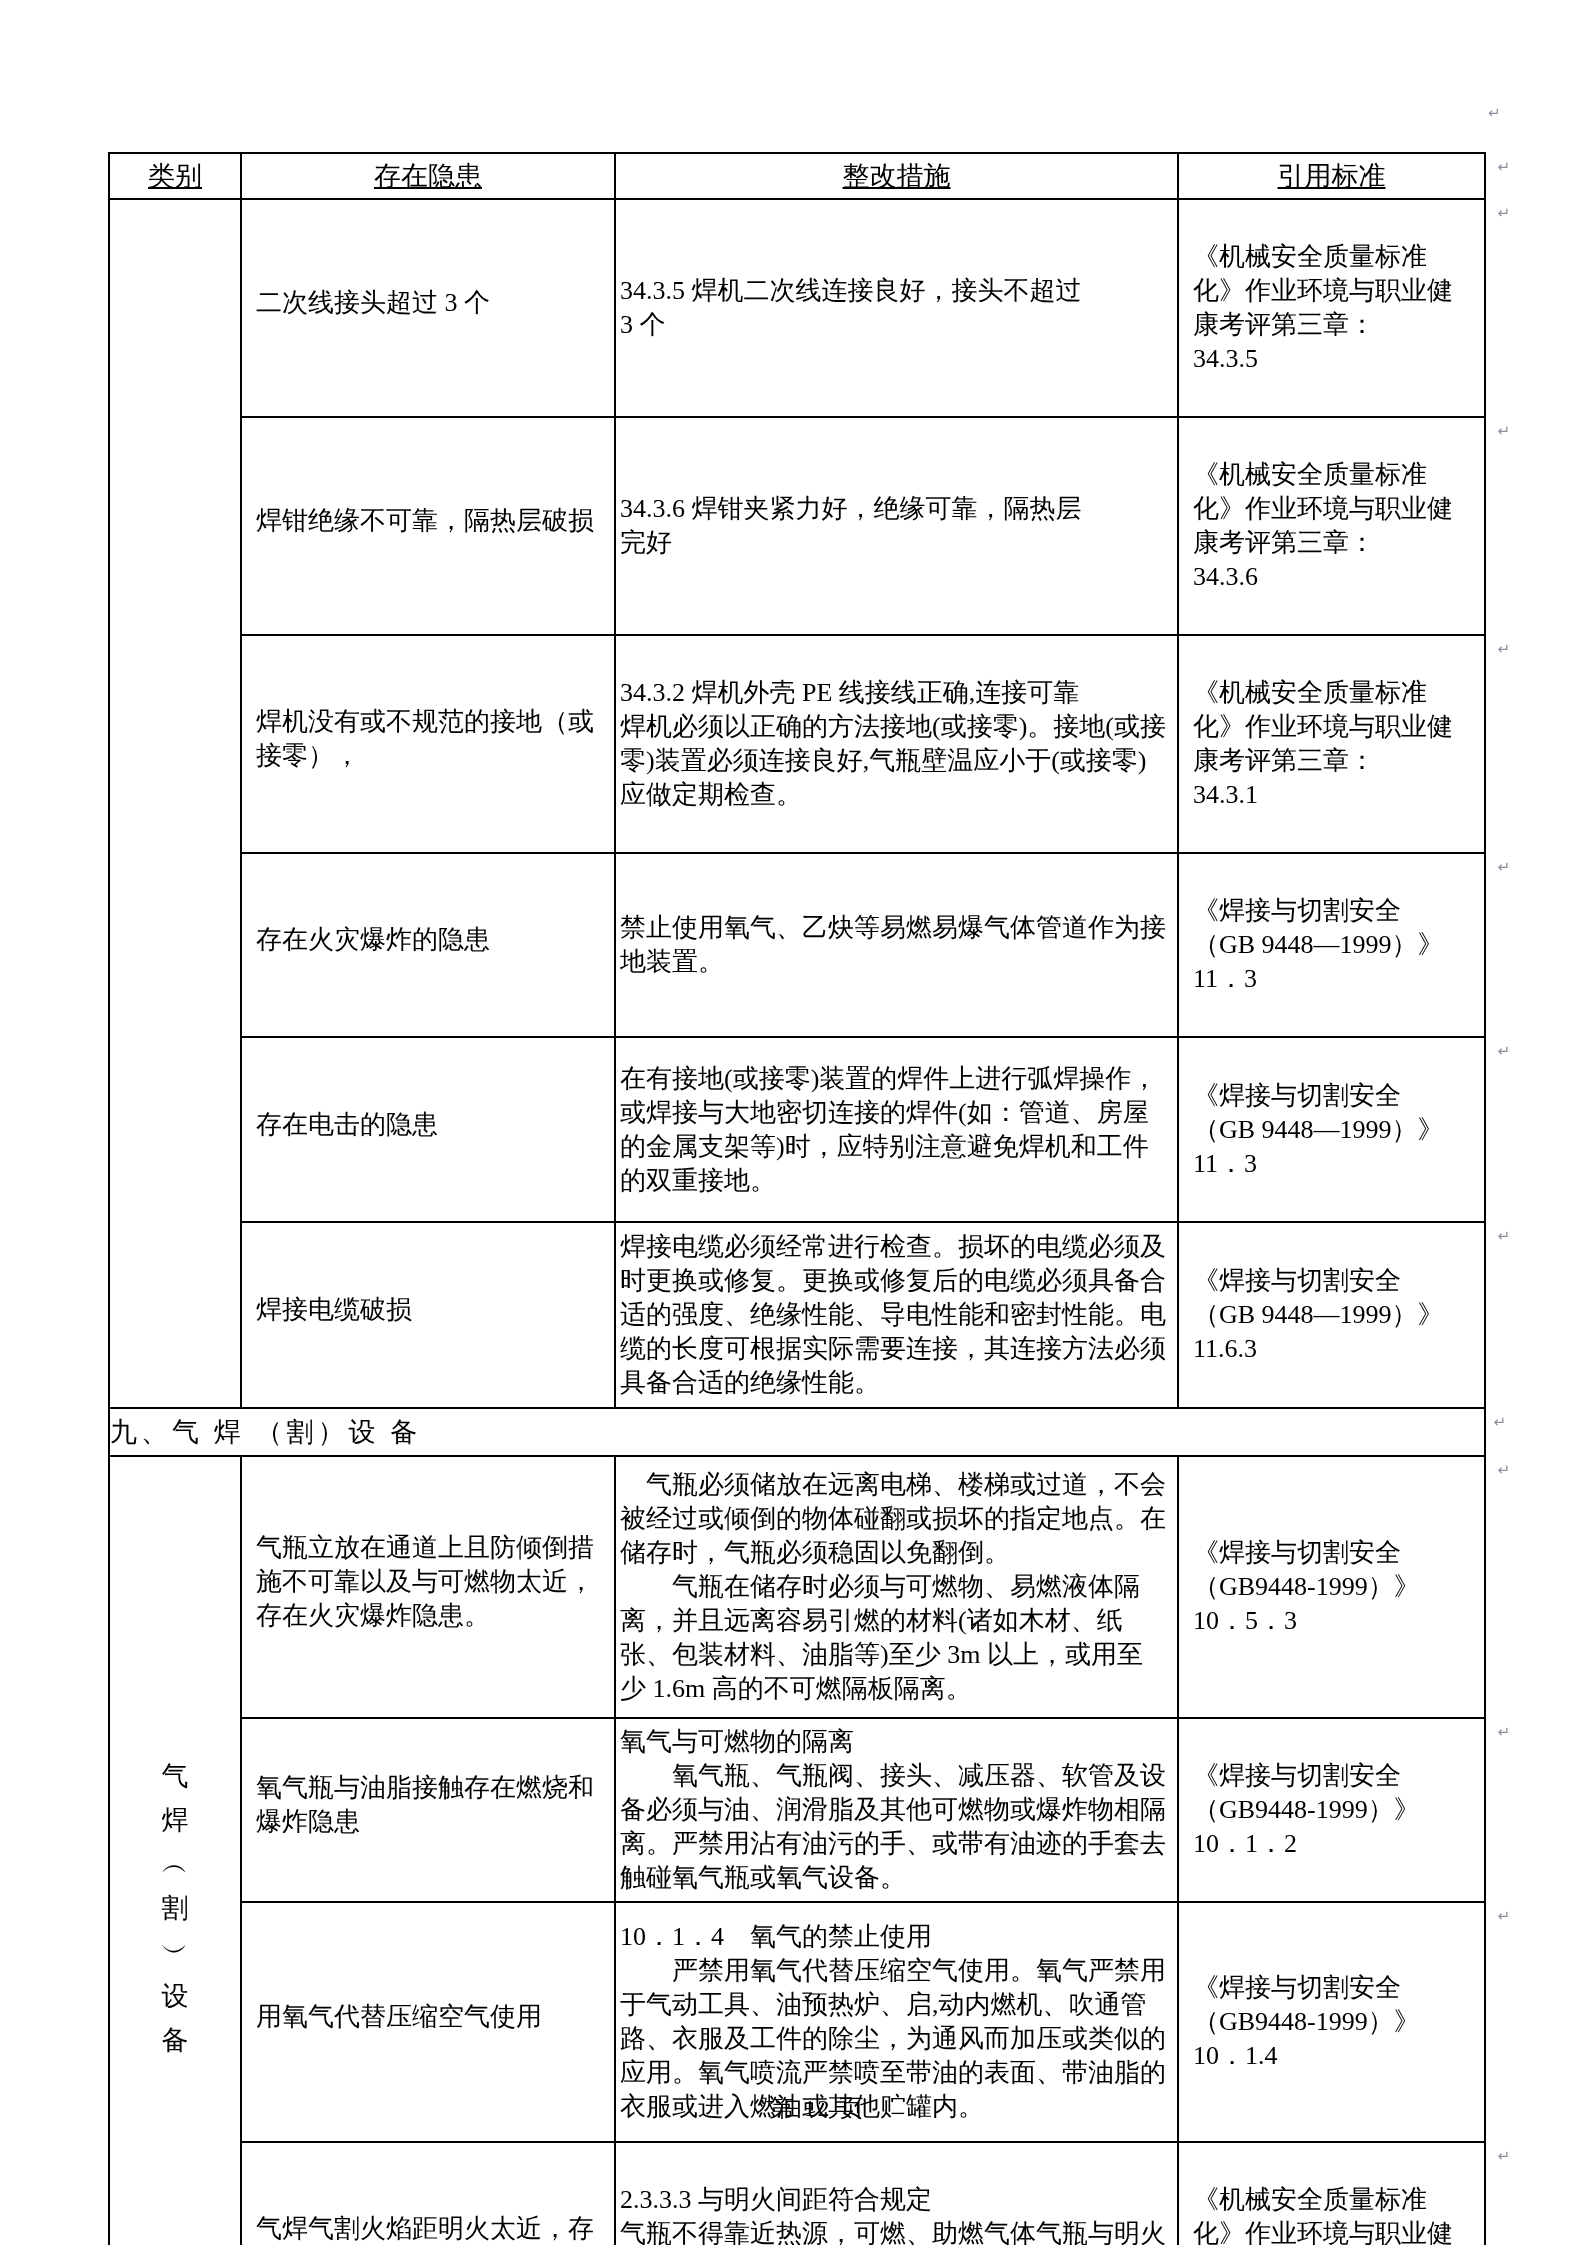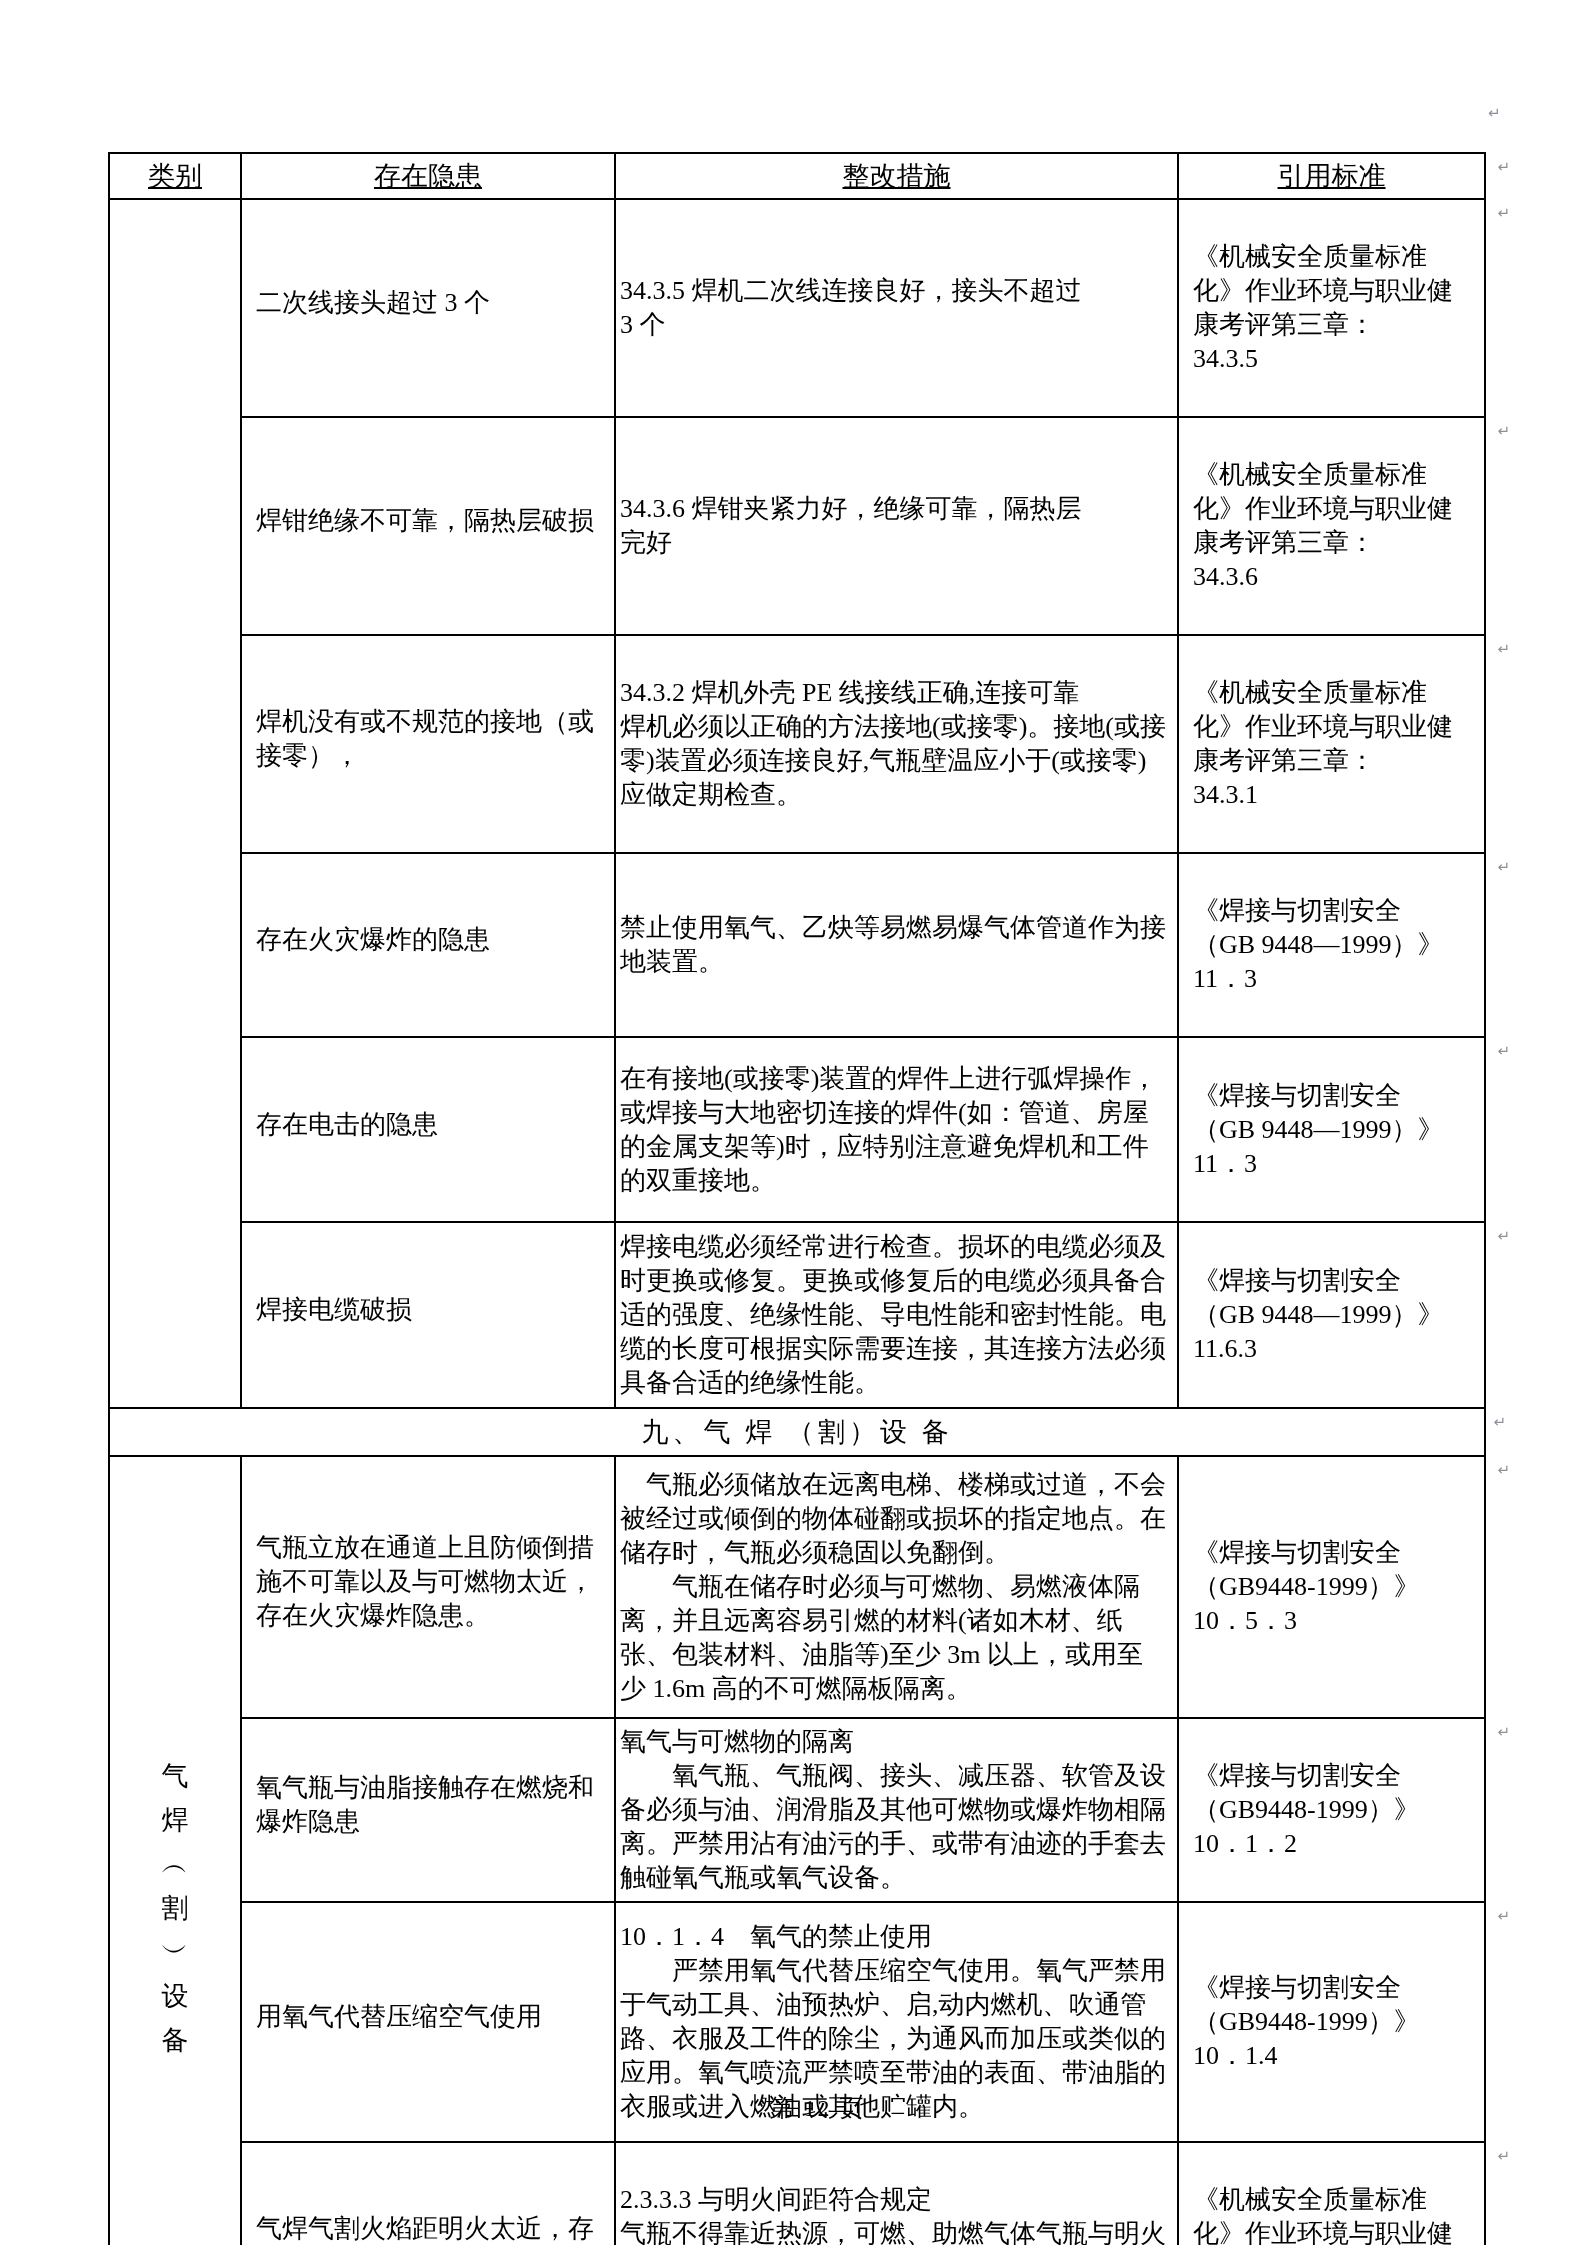--- a/index.html
+++ b/index.html
@@ -30,21 +30,21 @@
     height:40px; text-align:center; padding:2px 0; font-size:27px;text-decoration:underline;
   }
   td.hazard-cell   { padding:4px 10px 14px 14px; }
   td.measure-cell  { padding:6px 10px 6px 4px; white-space:pre-line; }
   td.standard-cell { padding:6px 10px 6px 14px; white-space:pre-line; }
   td.category-cell { text-align:center; }
   td.category-cell.vertical {
     white-space:pre-line; line-height:44px; font-size:27px; padding:0;
   }
   tr.section-row td {
-    height:42px; text-align:center; font-size:27px; letter-spacing:4px; padding:2px 0;margin-top:32px;
+    height:42px; font-size:27px; letter-spacing:4px; padding:2px 0;margin-top:32px;
   }
   
   tr.rh-140 { height:140px; } tr.rh-133 { height:133px; } tr.rh-166 { height:166px; }
   tr.rh-114 { height:114px; } tr.rh-185 { height:185px; } tr.rh-186 { height:186px; }
   tr.rh-262 { height:262px; } tr.rh-175 { height:175px; } tr.rh-240 { height:240px; }
   tr.rh-208 { height:208px; }
 
   .pmark {
     position:absolute; right:-26px; top:6px;
     font-size:15px; line-height:15px; color:#8a909c;

